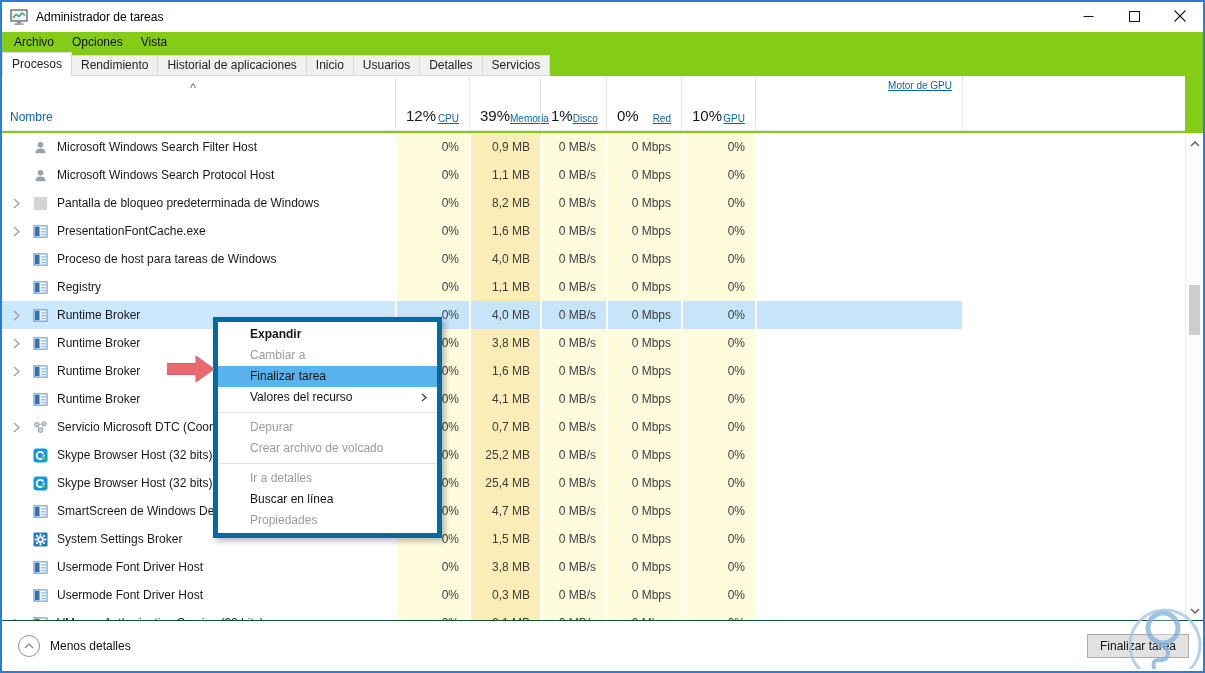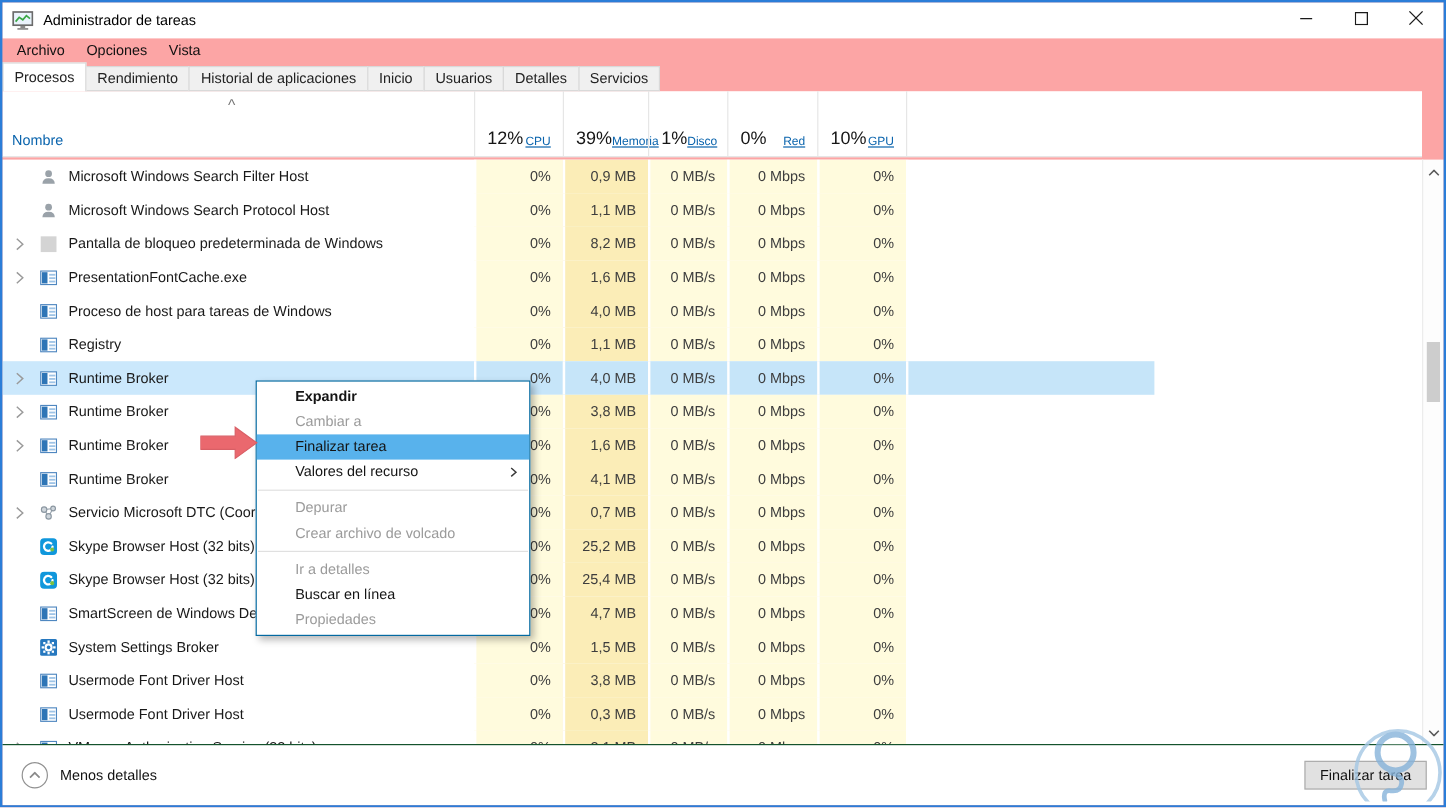--- a/index.html
+++ b/index.html
@@ -1,17 +1,17 @@
 <!DOCTYPE html>
 <html><head>
 <meta charset="utf-8">
 <style>
   html,body { margin:0; padding:0; }
   body { width:1205px; height:673px; font-family:"Liberation Sans", sans-serif; background:#fff; }
-  .window { position:relative; width:1205px; height:673px; background:#fca5a5; overflow:hidden; }
+  .window { position:relative; width:1205px; height:673px; background:#84cc16; overflow:hidden; }
   .win-border { position:absolute; inset:0; border:2px solid #2b7dd8; pointer-events:none; z-index:50; }
 
   
   .titlebar { position:absolute; top:2px; left:2px; right:2px; height:30px; display:flex; align-items:center; background:#fff; }
   .app-icon { margin-left:8px; display:flex; }
   .title { margin-left:8px; font-size:12px; color:#000; }
   .controls { margin-left:auto; display:flex; height:30px; }
   .ctrl { width:46px; height:30px; display:flex; align-items:center; justify-content:center; }
 
   
@@ -54,21 +54,21 @@
   .sb-thumb { position:absolute; left:3px; width:11px; top:152px; height:50px; background:#cdcdcd; }
 
   
   .footer { position:absolute; left:2px; right:2px; bottom:2px; height:50px; border-top:1px solid #14532d; background:#fff; display:flex; align-items:center; z-index:6;margin-top:24px; }
   .less { display:flex; align-items:center; margin-left:16px; }
   .circle { width:22px; height:22px; border:1px solid #919191; border-radius:50%; display:flex; align-items:center; justify-content:center; box-sizing:border-box; }
   .less-label { margin-left:10px; font-size:12px; color:#111; }
   .endtask-btn { margin-left:auto; margin-right:14px; height:24px; padding:0 12px; background:#e1e1e1; border:1px solid #adadad; font-size:12px; font-family:inherit; color:#111; }
 
   
-  .ctx { position:absolute; left:213px; top:317px; width:229px; background:#fff; border:1px solid #0369a1; box-shadow:3px 3px 6px rgba(0,0,0,.28); z-index:20; padding:2px 0; font-size:12px; box-sizing:border-box; }
+  .ctx { position:absolute; left:213px; top:317px; width:229px; background:#fff; border:5px solid #0369a1; box-shadow:3px 3px 6px rgba(0,0,0,.28); z-index:20; padding:2px 0; font-size:12px; box-sizing:border-box; }
   .mi { height:21px; line-height:21px; padding-left:32px; padding-right:10px; color:#141414; display:flex; align-items:center; }
   .mi.bold { font-weight:bold; }
   .mi.disabled { color:#9b9b9b; }
   .mi.hl { background:#58b2ec; }
   .mi .sub { margin-left:auto; display:flex; }
   .sep { height:1px; background:#e0e0e0; margin:4px 1px; }
 
   .arrow { position:absolute; left:167px; top:355px; z-index:30; }
   .watermark { position:absolute; right:0; bottom:0; z-index:60; }
 </style>
@@ -141,20 +141,23 @@
         <div class="h-lbl">Disco</div>
       </div>
       <div class="h-cell">
         <div class="h-pct">0%</div>
         <div class="h-lbl">Red</div>
       </div>
       <div class="h-cell">
         <div class="h-pct">10%</div>
         <div class="h-lbl">GPU</div>
       </div>
+      <div class="h-cell h-motor">
+        <div class="h-lbl">Motor de GPU</div>
+      </div>
       <div class="h-cell"></div>
     </div>
 
   <div class="list">
       <div class="row">
         <div class="rname">
           <span class="chev"></span>
           <span class="ric">
             <svg width="15" height="15" viewBox="0 0 16 16">
               <circle cx="8" cy="5" r="3" fill="#9aa2a9"></circle>

